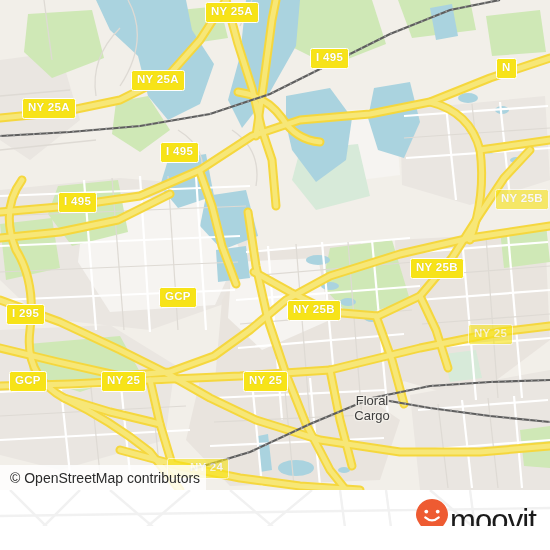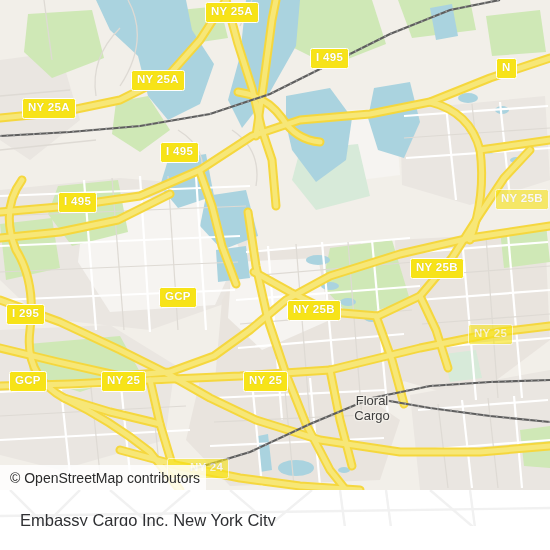--- a/index.html
+++ b/index.html
@@ -438,17 +438,27 @@
         <path d="M312,0 L240,60"></path>
         <path d="M0,26 L550,18"></path>
         <path d="M0,50 L550,42"></path>
         <path d="M340,0 L348,60"></path>
         <path d="M386,0 L394,60"></path>
         <path d="M470,0 L478,60"></path>
         <path d="M430,0 L500,60"></path>
       </g>
     </svg>
 
-    <div class="footer-title">Embassy Cargo Inc, New York City</div>
-
+
+    <div class="brand">
+      <span class="brand-mark">
+        <svg width="34" height="40" viewBox="0 0 34 40">
+          <path d="M17 1 C8.2 1 1 8.2 1 17 C1 26.6 17 39 17 39 C17 39 33 26.6 33 17 C33 8.2 25.8 1 17 1 Z" fill="#ee5b32"></path>
+          <circle cx="11.3" cy="13.6" r="1.9" fill="#ffffff"></circle>
+          <circle cx="22.7" cy="13.6" r="1.9" fill="#ffffff"></circle>
+          <path d="M10.2 19.4 Q17 25.4 23.8 19.4" stroke="#ffffff" stroke-width="2.1" fill="none" stroke-linecap="round"></path>
+        </svg>
+      </span>
+      <span class="brand-name">moovit</span>
+    </div>
   </div>
 
 </div>
 
 </body></html>

